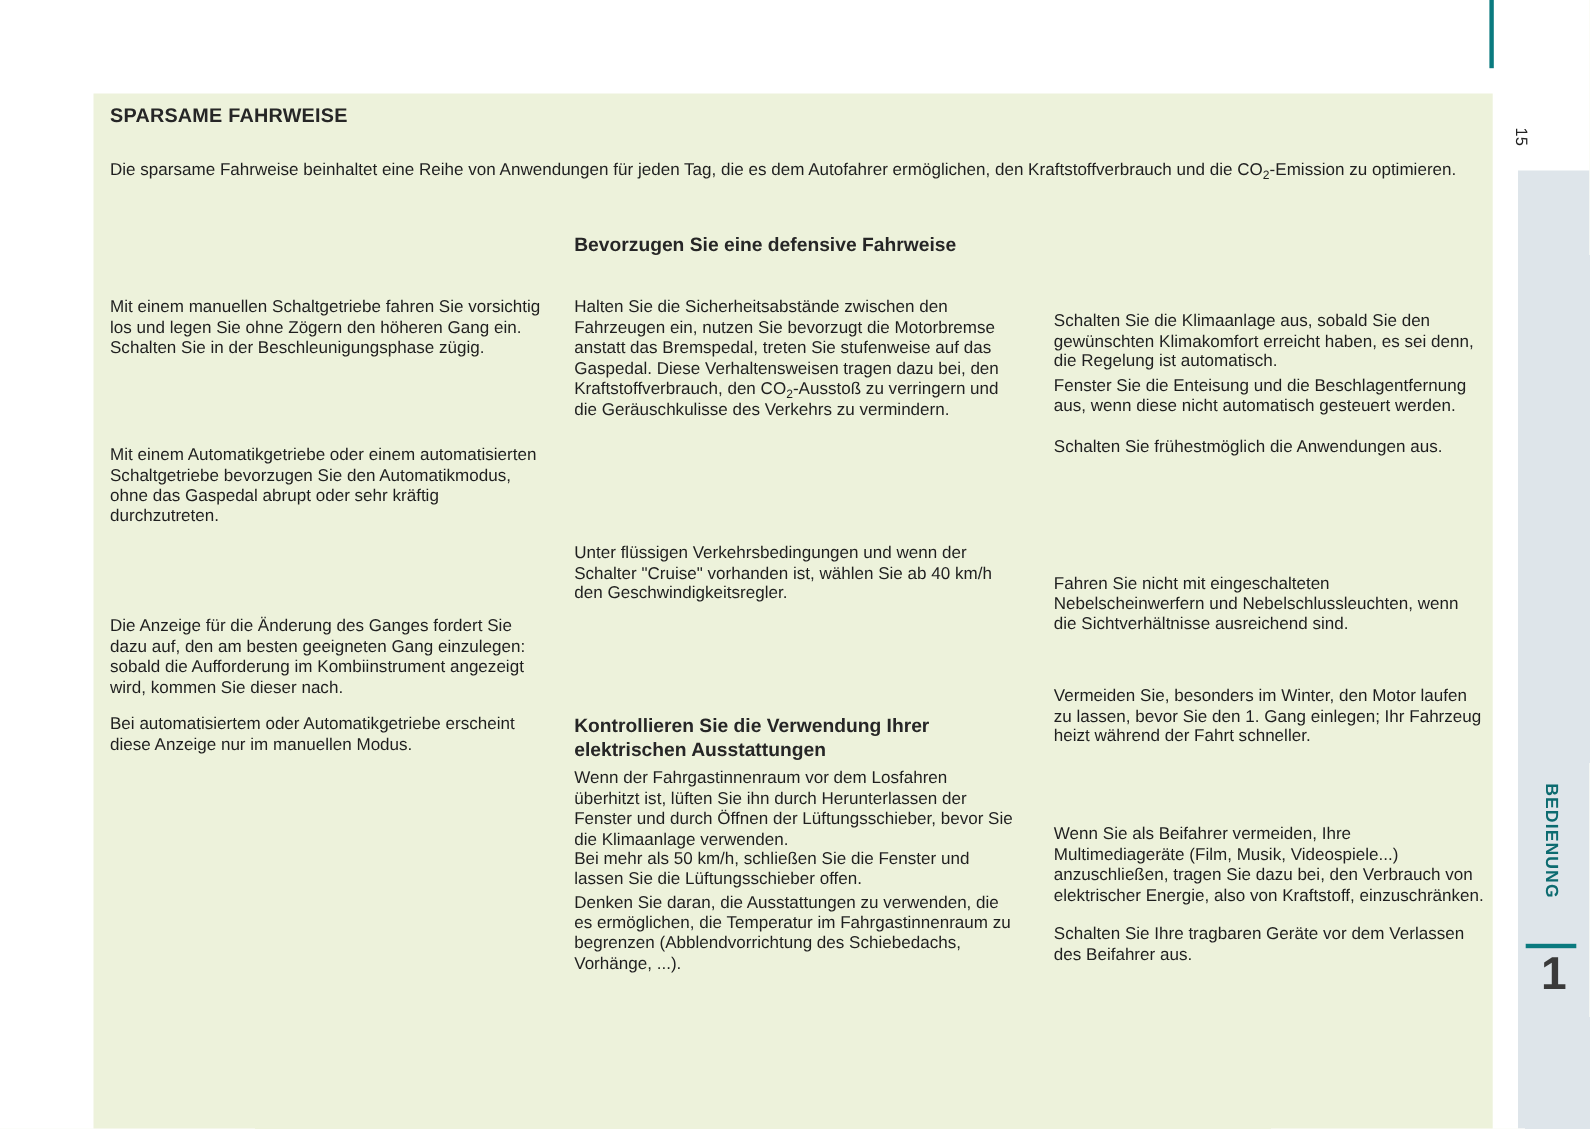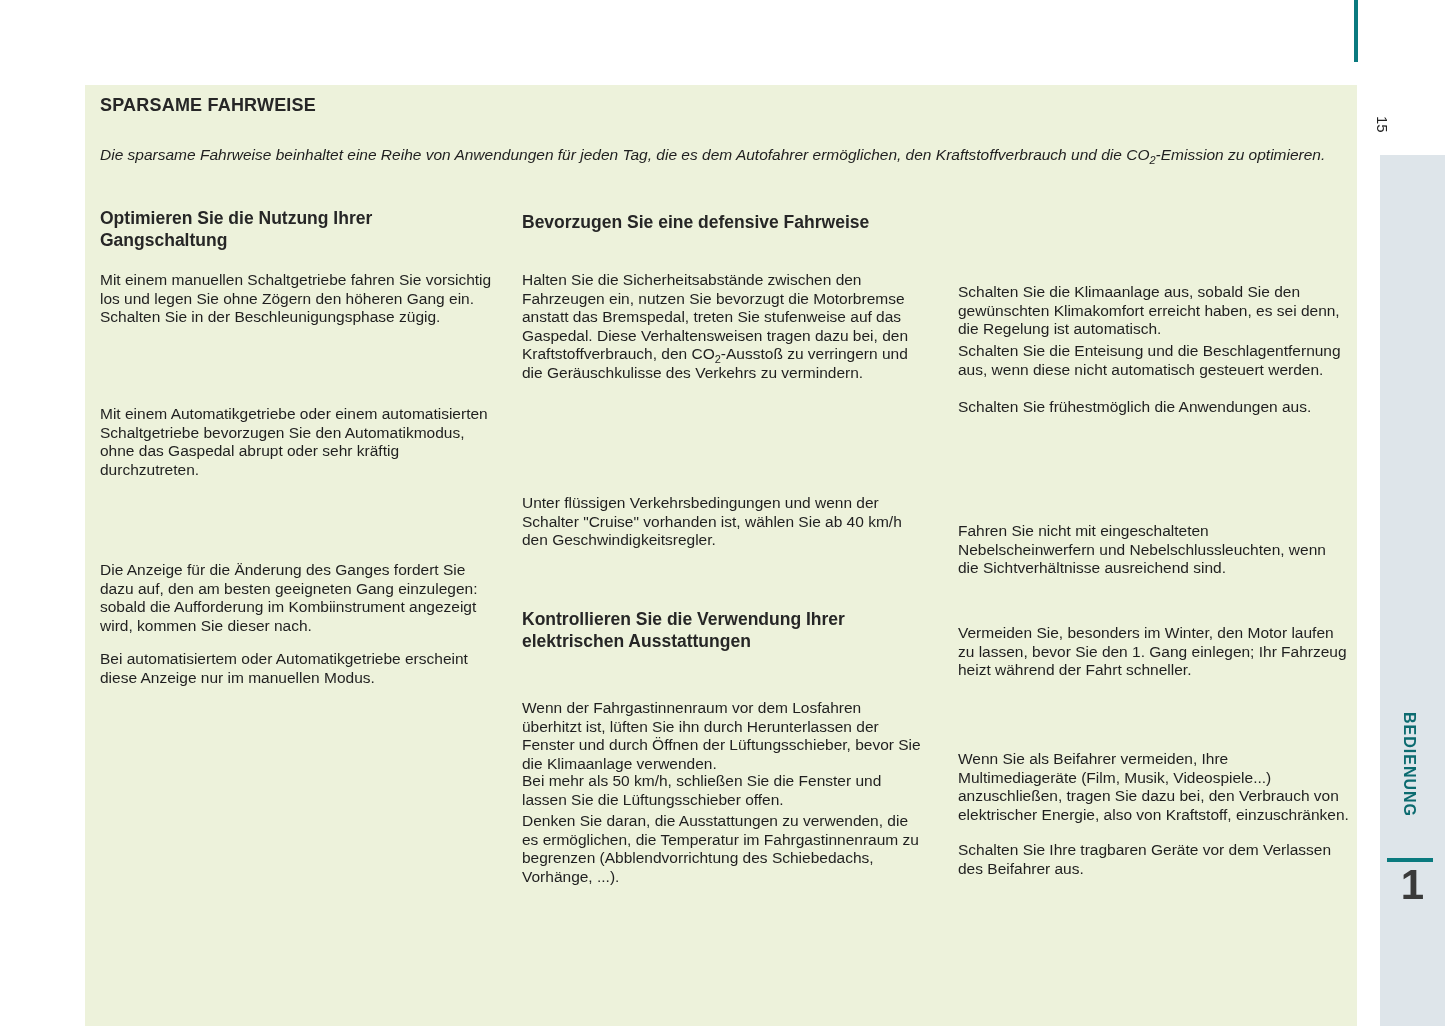--- a/index.html
+++ b/index.html
@@ -16,21 +16,21 @@
     position: absolute; left: 85px; top: 85px;
     width: 1272px; height: 985px;
     background: #edf2db;
   }
   .title {
     position: absolute; left: 15px; top: 10px; margin: 0;
     font-size: 18px; font-weight: bold; color: #262626; letter-spacing: 0.2px;
   }
   .intro {
     position: absolute; left: 15px; top: 60px; width: 1240px; margin: 0;
-    font-size: 15.5px; line-height: 19px; font-style: italic;
+    font-size: 15.5px; line-height: 19px;
   }
   .block { position: absolute; margin: 0; font-size: 15.5px; line-height: 18.5px; }
   .heading { font-size: 17.5px; font-weight: bold; line-height: 22px; color: #262626; }
   sub { font-size: 11px; line-height: 0; }
 
   
   .c1 { left: 15px;  width: 392px; }
   .c2 { left: 437px; width: 400px; }
   .c3 { left: 873px; width: 392px; margin-top: 12px; }
 
@@ -38,21 +38,21 @@
   .c1-h  { top: 122px; }
   .c1-p1 { top: 186px; }
   .c1-p2 { top: 320px; }
   .c1-p3 { top: 476px; }
   .c1-p4 { top: 565px; }
 
   
   .c2-h1 { top: 126px; }
   .c2-p1 { top: 186px; }
   .c2-p2 { top: 409px; }
-  .c2-h2 { top: 523px; }
+  .c2-h2 { top: 563px; }
   .c2-p3 { top: 614px; }
   .c2-p4 { top: 687px; }
   .c2-p5 { top: 727px; }
 
   
   .c3-p1 { top: 186px; }
   .c3-p2 { top: 245px; }
   .c3-p3 { top: 301px; }
   .c3-p4 { top: 425px; }
   .c3-p5 { top: 527px; }
@@ -104,36 +104,35 @@
     <div class="sidebar-rule"></div>
     <div class="chapter-num">1</div>
   </div>
 
   <div class="panel">
 
     <h1 class="title">SPARSAME FAHRWEISE</h1>
 
     <p class="intro"><span>Die sparsame Fahrweise beinhaltet eine Reihe von Anwendungen für jeden Tag, die es dem Autofahrer ermöglichen, den Kraftstoffverbrauch und die CO</span><sub>2</sub><span>-Emission zu optimieren.</span></p>
 
-    <h2 class="block heading c1 c1-h">Optimieren Sie die Nutzung Ihrer Gangschaltung</h2>
     <p class="block c1 c1-p1">Mit einem manuellen Schaltgetriebe fahren Sie vorsichtig los und legen Sie ohne Zögern den höheren Gang ein. Schalten Sie in der Beschleunigungsphase zügig.</p>
     <p class="block c1 c1-p2">Mit einem Automatikgetriebe oder einem automatisierten Schaltgetriebe bevorzugen Sie den Automatikmodus, ohne das Gaspedal abrupt oder sehr kräftig durchzutreten.</p>
     <p class="block c1 c1-p3">Die Anzeige für die Änderung des Ganges fordert Sie dazu auf, den am besten geeigneten Gang einzulegen: sobald die Aufforderung im Kombiinstrument angezeigt wird, kommen Sie dieser nach.</p>
     <p class="block c1 c1-p4">Bei automatisiertem oder Automatikgetriebe erscheint diese Anzeige nur im manuellen Modus.</p>
 
     <h2 class="block heading c2 c2-h1">Bevorzugen Sie eine defensive Fahrweise</h2>
     <p class="block c2 c2-p1"><span>Halten Sie die Sicherheitsabstände zwischen den Fahrzeugen ein, nutzen Sie bevorzugt die Motorbremse anstatt das Bremspedal, treten Sie stufenweise auf das Gaspedal. Diese Verhaltensweisen tragen dazu bei, den Kraftstoffverbrauch, den CO</span><sub>2</sub><span>-Ausstoß zu verringern und die Geräuschkulisse des Verkehrs zu vermindern.</span></p>
     <p class="block c2 c2-p2">Unter flüssigen Verkehrsbedingungen und wenn der Schalter "Cruise" vorhanden ist, wählen Sie ab 40 km/h den Geschwindigkeitsregler.</p>
     <h2 class="block heading c2 c2-h2">Kontrollieren Sie die Verwendung Ihrer elektrischen Ausstattungen</h2>
     <p class="block c2 c2-p3">Wenn der Fahrgastinnenraum vor dem Losfahren überhitzt ist, lüften Sie ihn durch Herunterlassen der Fenster und durch Öffnen der Lüftungsschieber, bevor Sie die Klimaanlage verwenden.</p>
     <p class="block c2 c2-p4">Bei mehr als 50 km/h, schließen Sie die Fenster und lassen Sie die Lüftungsschieber offen.</p>
     <p class="block c2 c2-p5">Denken Sie daran, die Ausstattungen zu verwenden, die es ermöglichen, die Temperatur im Fahrgastinnenraum zu begrenzen (Abblendvorrichtung des Schiebedachs, Vorhänge, ...).</p>
 
     <p class="block c3 c3-p1">Schalten Sie die Klimaanlage aus, sobald Sie den gewünschten Klimakomfort erreicht haben, es sei denn, die Regelung ist automatisch.</p>
-    <p class="block c3 c3-p2">Schalten Sie die Enteisung und die Beschlagentfernung aus, wenn diese nicht automatisch gesteuert werden.</p>
+    <p class="block c3 c3-p2">Fenster Sie die Enteisung und die Beschlagentfernung aus, wenn diese nicht automatisch gesteuert werden.</p>
     <p class="block c3 c3-p3">Schalten Sie frühestmöglich die Anwendungen aus.</p>
     <p class="block c3 c3-p4">Fahren Sie nicht mit eingeschalteten Nebelscheinwerfern und Nebelschlussleuchten, wenn die Sichtverhältnisse ausreichend sind.</p>
     <p class="block c3 c3-p5">Vermeiden Sie, besonders im Winter, den Motor laufen zu lassen, bevor Sie den 1. Gang einlegen; Ihr Fahrzeug heizt während der Fahrt schneller.</p>
     <p class="block c3 c3-p6">Wenn Sie als Beifahrer vermeiden, Ihre Multimediageräte (Film, Musik, Videospiele...) anzuschließen, tragen Sie dazu bei, den Verbrauch von elektrischer Energie, also von Kraftstoff, einzuschränken.</p>
     <p class="block c3 c3-p7">Schalten Sie Ihre tragbaren Geräte vor dem Verlassen des Beifahrer aus.</p>
 
   </div>
 </div>
 
 </body></html>

